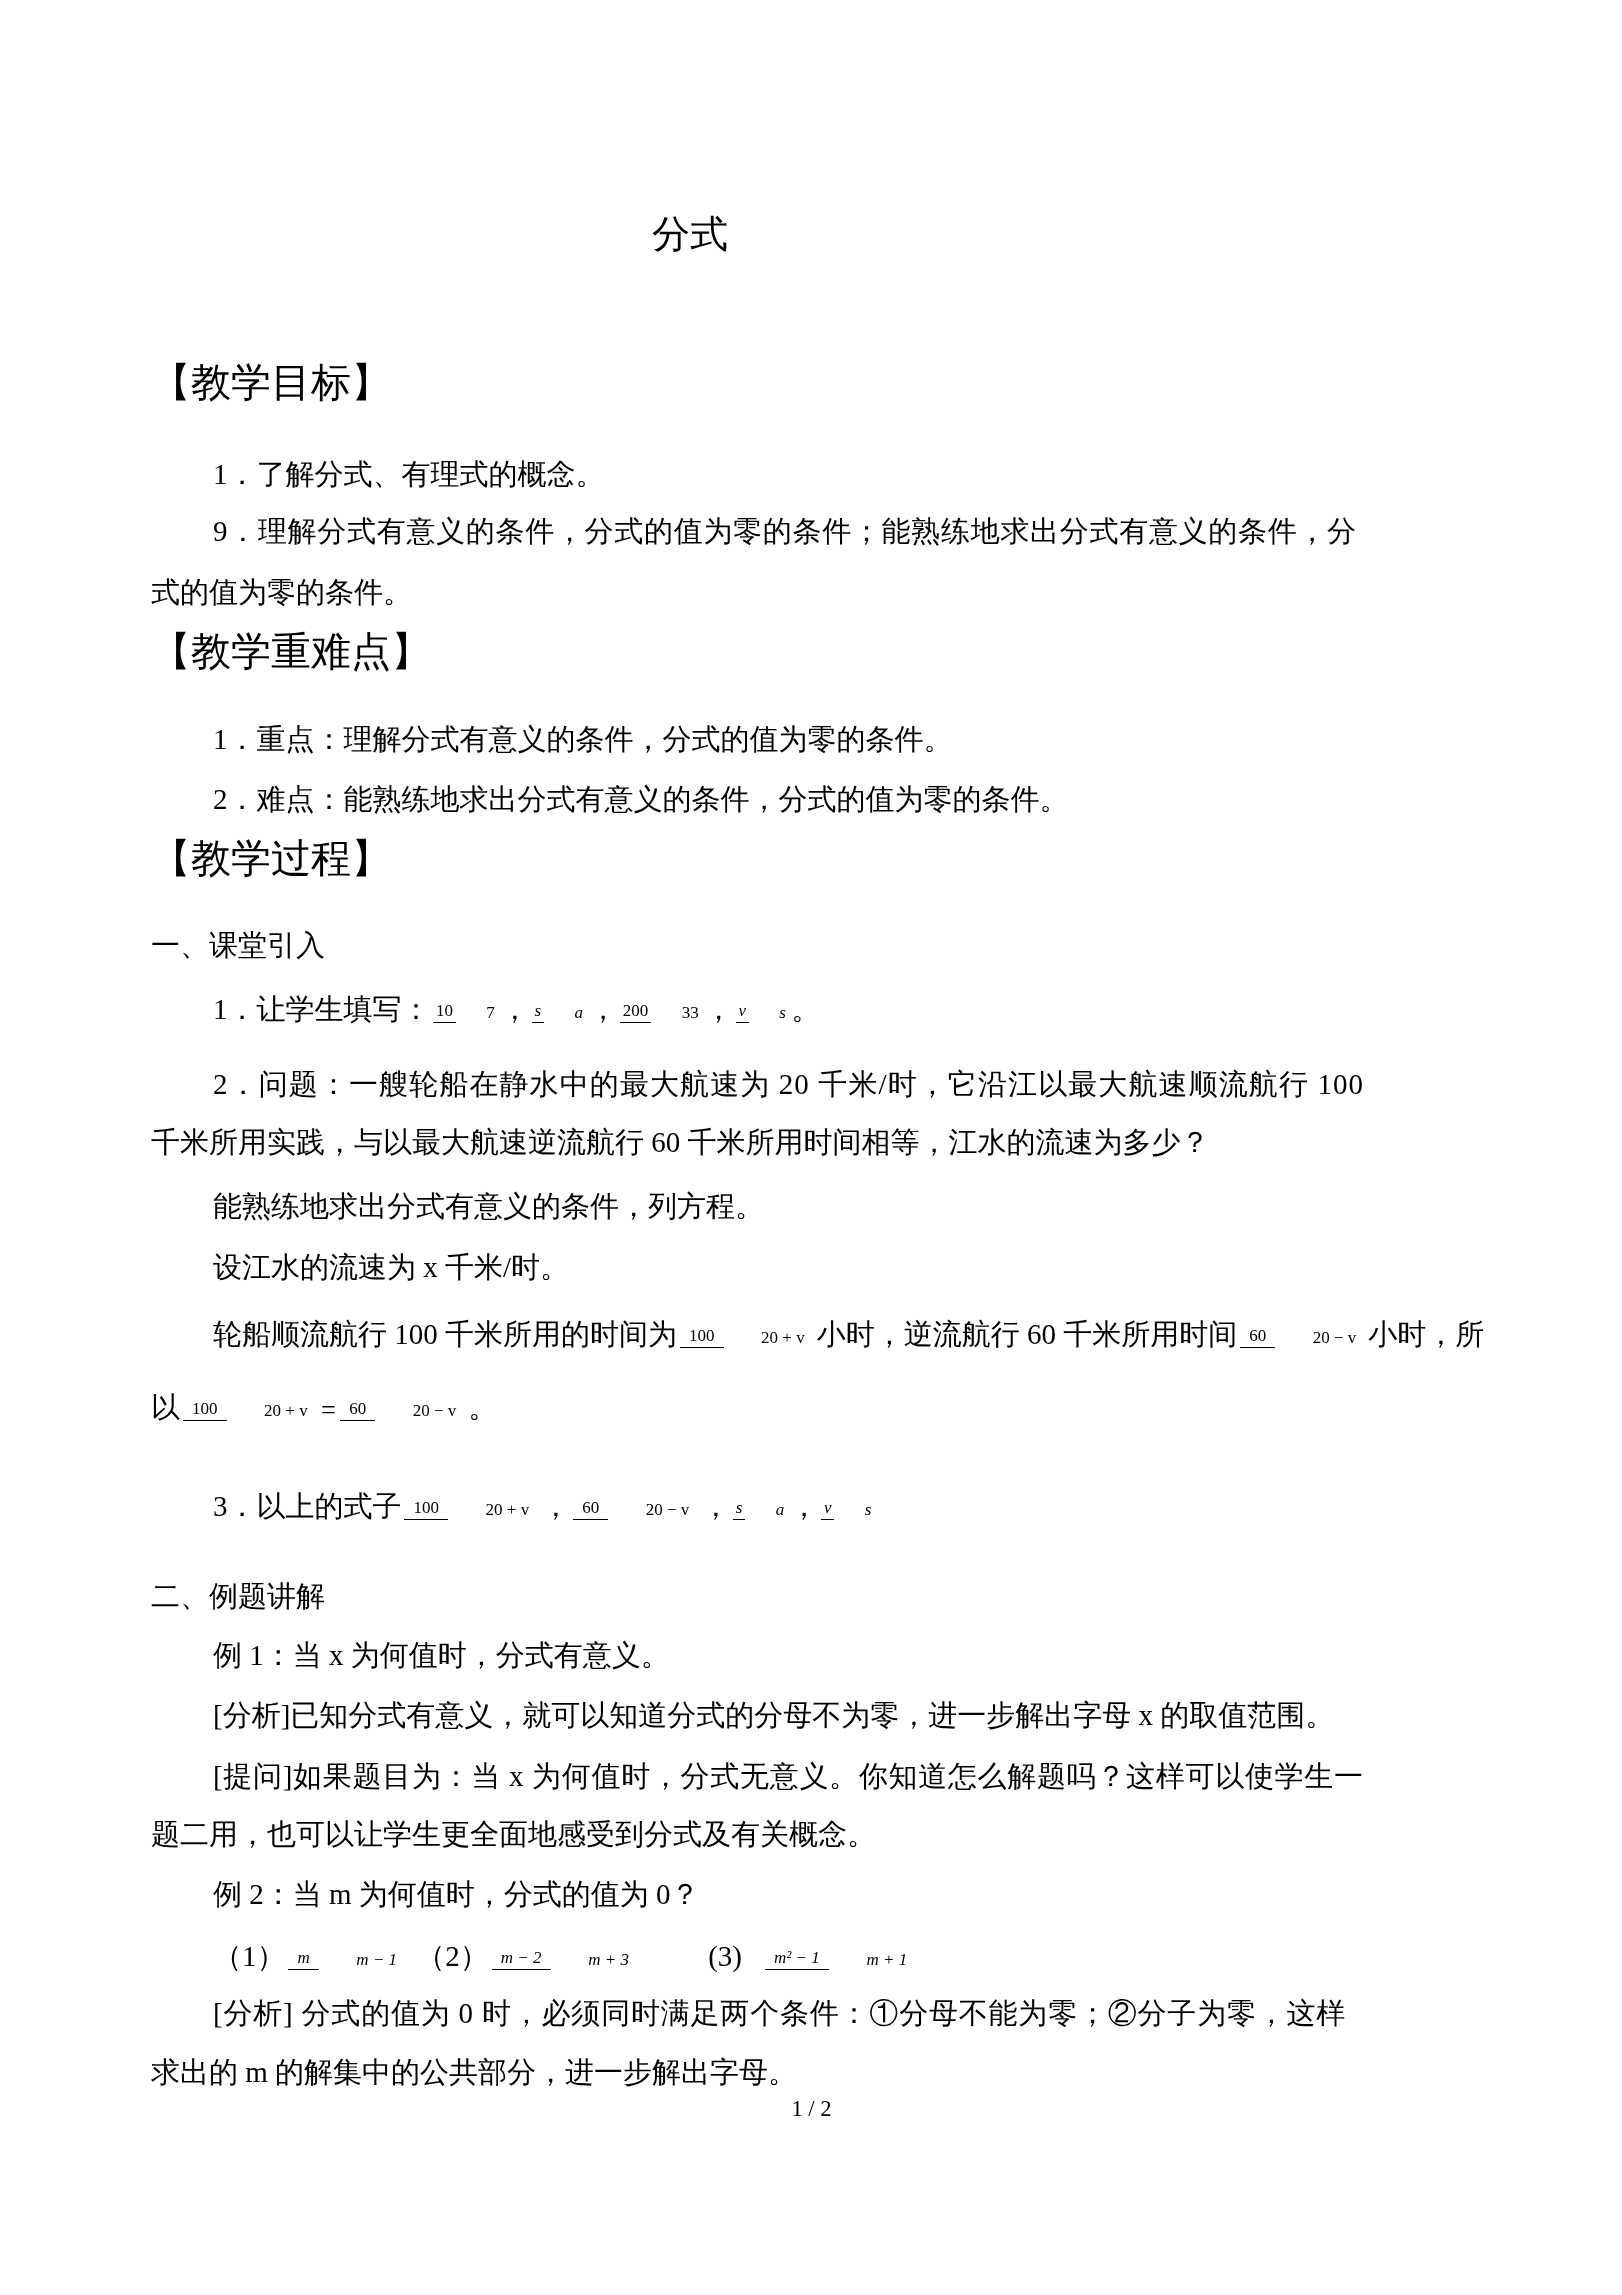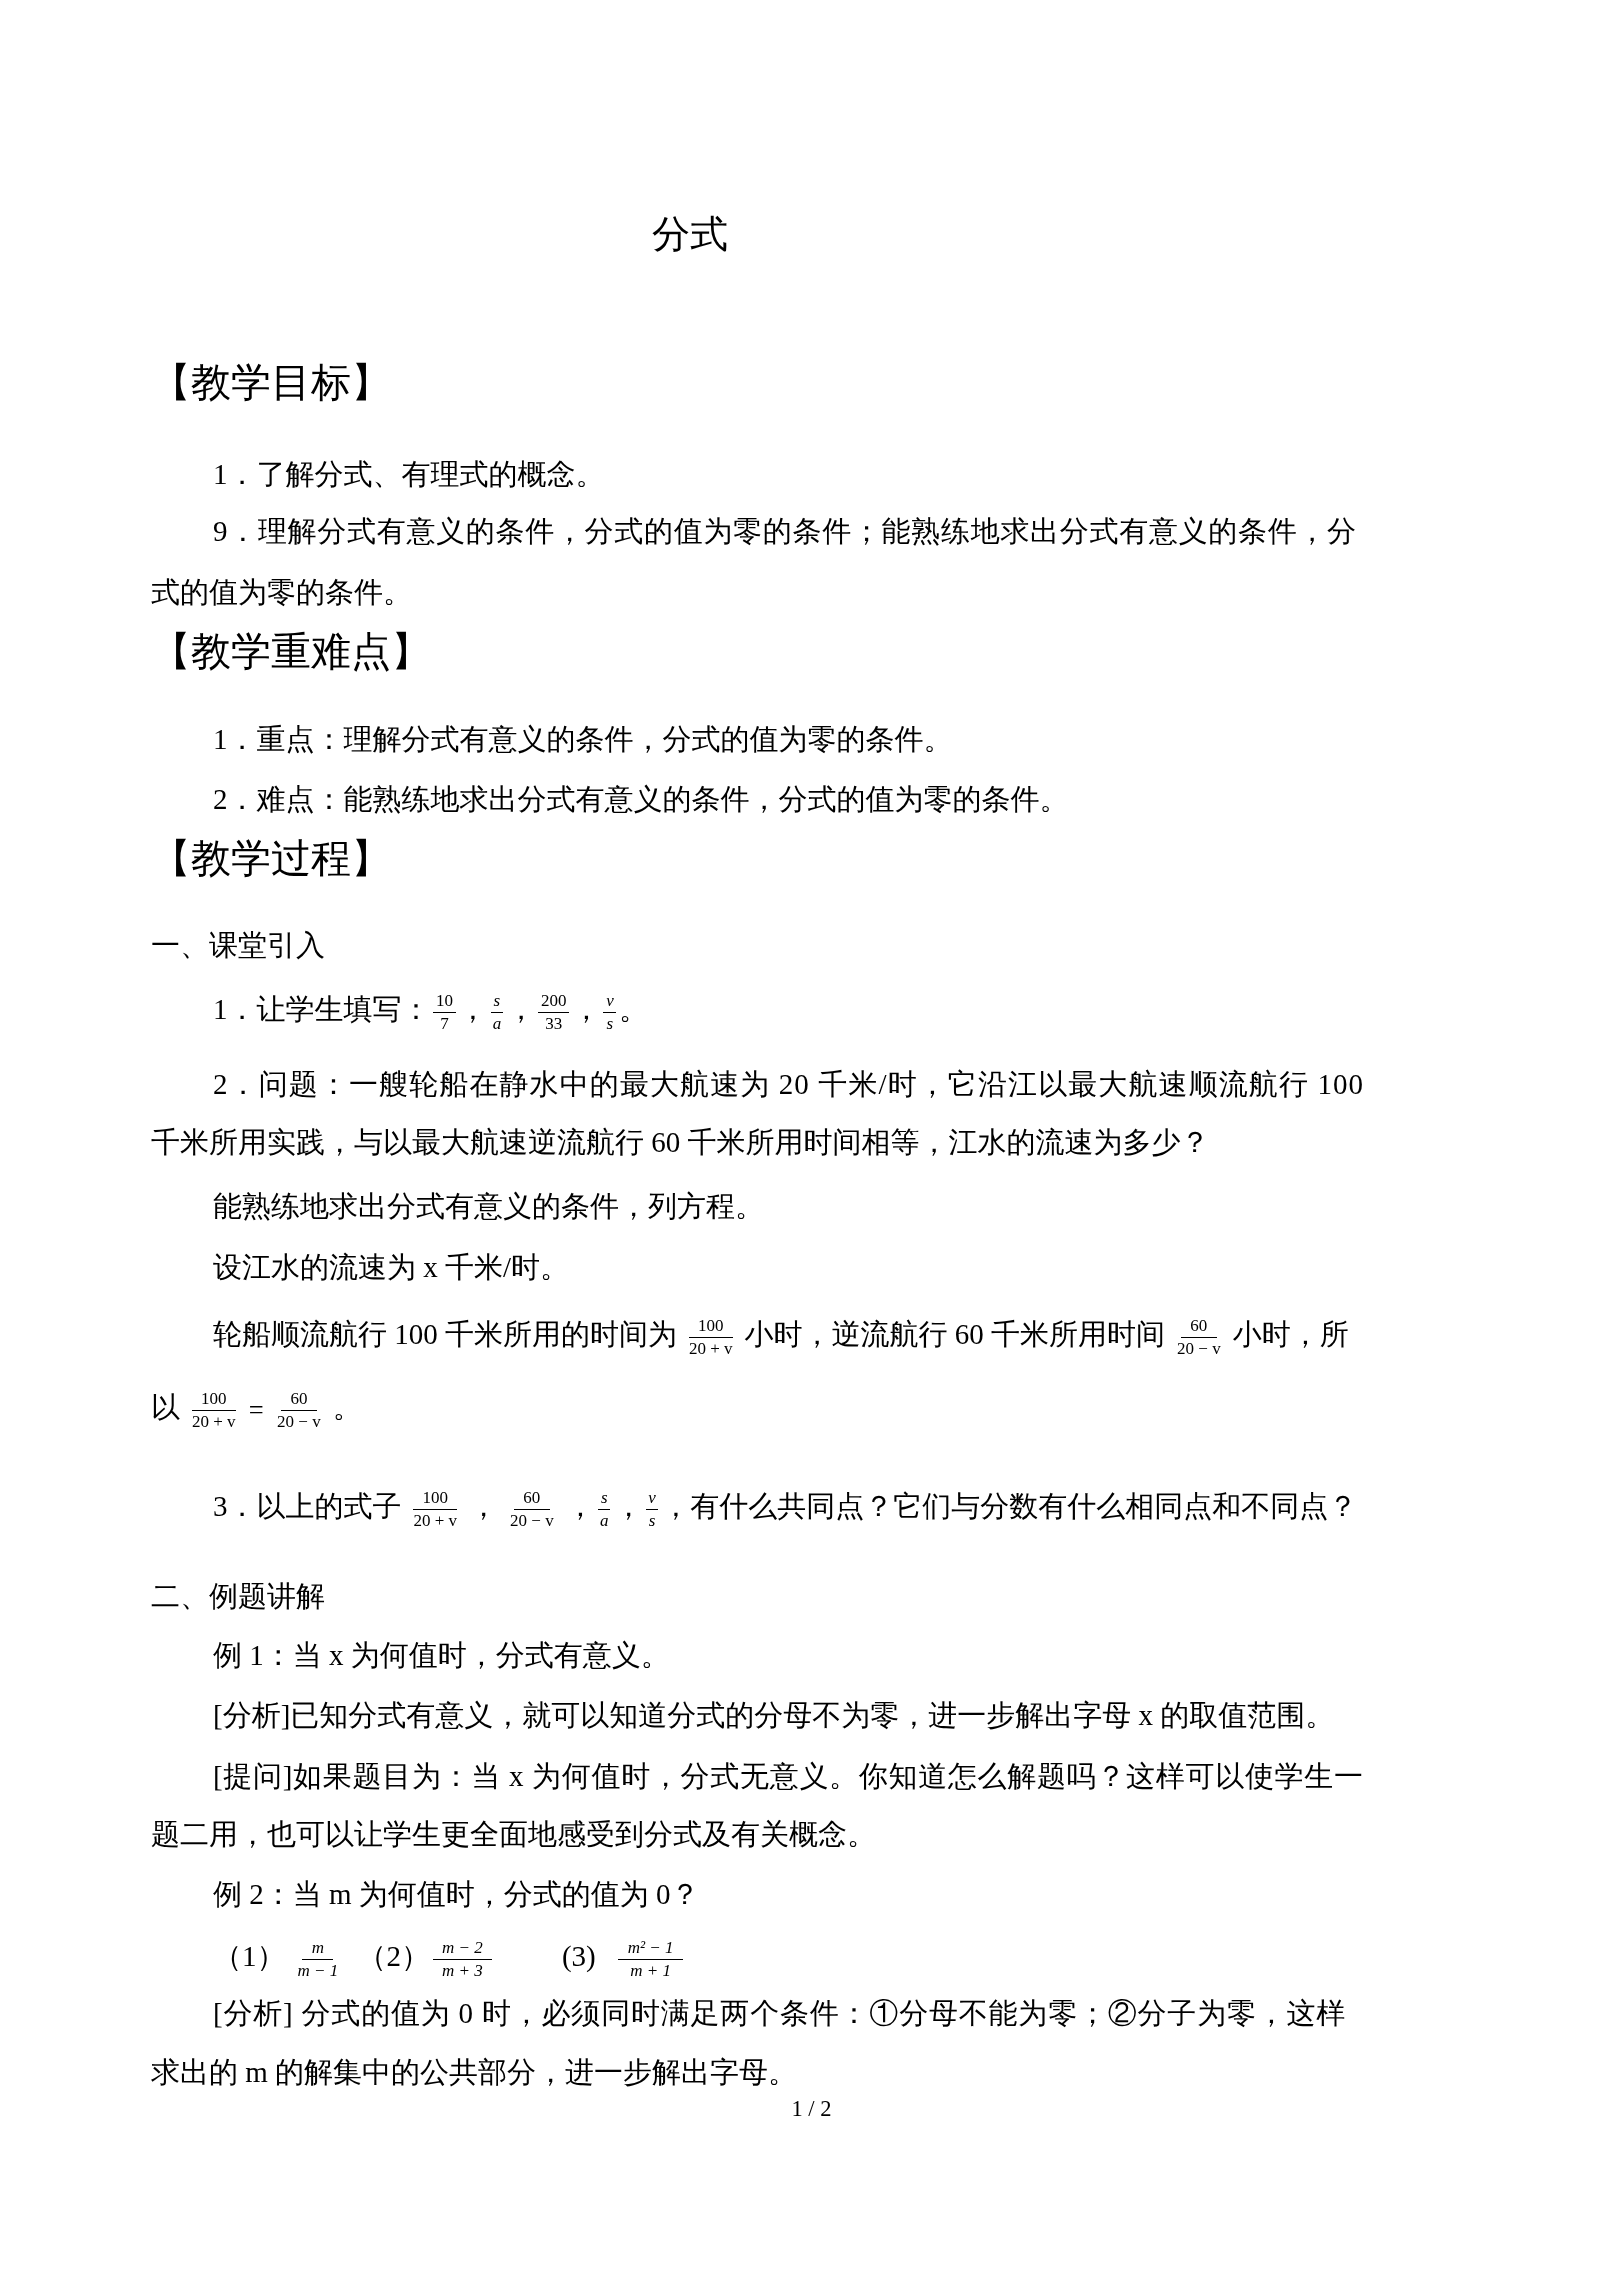--- a/index.html
+++ b/index.html
@@ -5,22 +5,22 @@
   html, body { margin: 0; padding: 0; background: #ffffff; }
   body { width: 1623px; height: 2295px; position: relative; overflow: hidden;
          font-family: "Liberation Serif", "DejaVu Serif", serif; color: #000; }
   .abs { position: absolute; white-space: nowrap; }
   .title { left: 0; width: 1380px; text-align: center; top: 211px; font-size: 38px; line-height: 46px; }
   .h { font-size: 40px; line-height: 44px; left: 151px; }
   .p { font-size: 29px; line-height: 37px; }
   .ind { left: 213px; }
   .flush { left: 151px; }
   .sec { font-size: 29px; line-height: 37px; left: 151px; }
-  .frac { display: inline-flex; flex-direction: column; align-items: center; vertical-align: middle;
-          font-size: 17px; line-height: 20px; margin: 0 2.7px; }
+  .frac { display: inline-flex; flex-direction: row; align-items: center; vertical-align: middle;
+          font-size: 17px; line-height: 20px; margin: 0 2.7px; gap: 28px; }
   .frac .num { padding: 0 2.7px 1.3px; border-bottom: 1.3px solid #000; }
   .frac .den { padding: 1.3px 2.7px 0; }
   .frac i, i.v { font-style: italic; }
   .frac.wide .num, .frac.wide .den { padding-left: 9.3px; padding-right: 9.3px; }
   .eq { font-size: 26.5px; vertical-align: middle; margin: 0 1.3px; }
   .footer { left: 0; width: 1623px; text-align: center; top: 2096px; font-size: 22.5px; font-weight: normal; }
 </style>
 </head>
 <body>
 
@@ -85,21 +85,21 @@
       <span class="den">20 + v</span>
     </span><span>，</span><span class="frac wide">
       <span class="num">60</span>
       <span class="den">20 − v</span>
     </span><span>，</span><span class="frac">
       <i class="num">s</i>
       <i class="den">a</i>
     </span><span>，</span><span class="frac">
       <i class="num">v</i>
       <i class="den">s</i>
-    </span><span></span><span>，有什么共同点？它们与分数有什么相同点和不同点？</span>
+    </span><span></span>
 </div>
 
 <div class="abs sec" style="top:1578px">二、例题讲解</div>
 <div class="abs p ind" style="top:1637px">例 1：当 x 为何值时，分式有意义。</div>
 <div class="abs p ind" style="top:1697px">[分析]已知分式有意义，就可以知道分式的分母不为零，进一步解出字母 x 的取值范围。</div>
 <div class="abs p ind" style="top:1758px; letter-spacing:0.7px">[提问]如果题目为：当 x 为何值时，分式无意义。你知道怎么解题吗？这样可以使学生一</div>
 <div class="abs p flush" style="top:1816px">题二用，也可以让学生更全面地感受到分式及有关概念。</div>
 <div class="abs p ind" style="top:1876px">例 2：当 m 为何值时，分式的值为 0？</div>
 
 <div class="abs p" style="left:213px; top:1920px; line-height:73px">

